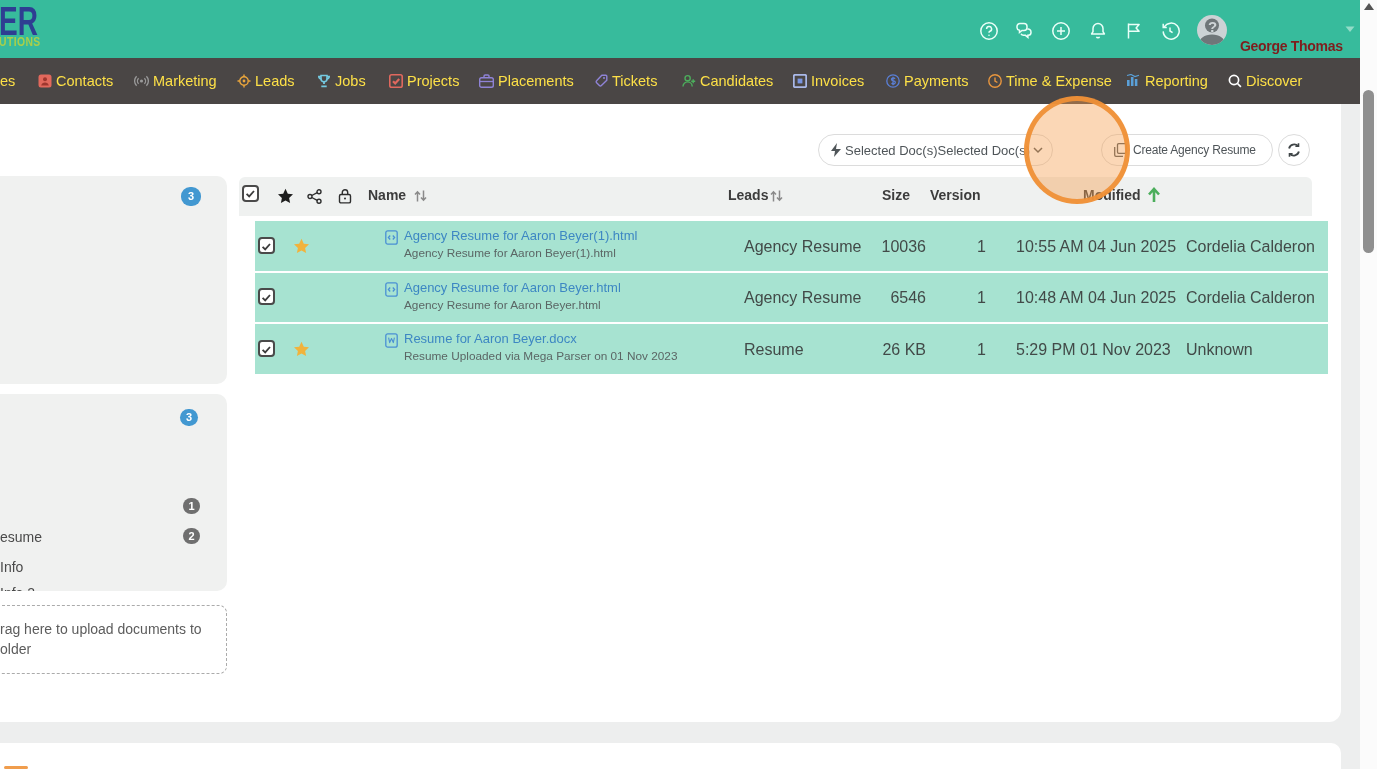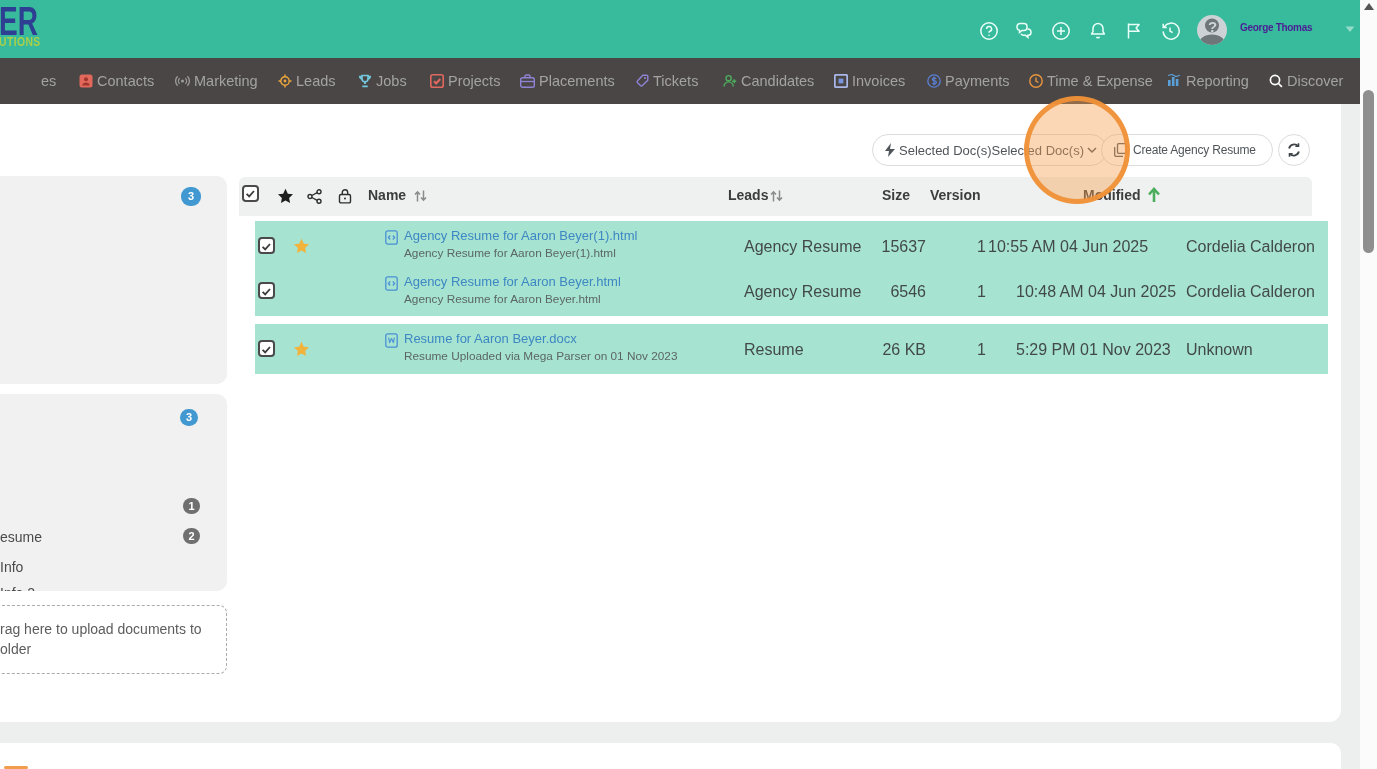--- a/index.html
+++ b/index.html
@@ -7,41 +7,41 @@
 body { font-family:"Liberation Sans", sans-serif; background:#edeeee; }
 #stage { position:relative; width:1377px; height:769px; overflow:hidden; }
 .abs { position:absolute; }
 
 #topbar { left:0; top:0; width:1360px; height:58px; background:#37bb9c; }
 #logo-er { left:-1px; top:-1px; font-size:40px; font-weight:bold; color:#2e3e92; transform:scaleX(0.7); transform-origin:0 0; }
 #logo-ut { left:-1px; top:34px; font-size:13px; font-weight:bold; color:#a9cf4b; transform:scaleX(0.8); transform-origin:0 0; letter-spacing:0.5px; }
 #qsearch { left:780px; top:16px; width:178px; height:27px; background:rgba(255,255,255,0.25); border:1px solid rgba(255,255,255,0.25); border-radius:14px; color:#d9f2ea; font-size:14px; line-height:25px; padding-left:14px; }
 .topicon { top:21px; width:20px; height:20px; }
 #avatar { left:1197px; top:15px; width:30px; height:30px; }
-#uname { left:1240px; top:22px; font-size:10px; font-weight:bold; color:#4c1d95; letter-spacing:-0.3px; }
+#uname { left:1240px; top:38px; font-size:14px; font-weight:bold; color:#7f1d1d; letter-spacing:-0.3px; }
 #ucaret { left:1345px; top:25px; width:10px; height:8px; }
 
 #nav { left:0; top:58px; width:1360px; height:46px; background:#4a4645; }
-.navitem { position:absolute; top:0; height:46px; display:flex; align-items:center; color:#a3a3a3; font-size:14.5px; white-space:nowrap;padding-left:41px; }
+.navitem { position:absolute; top:0; height:46px; display:flex; align-items:center; color:#fde047; font-size:14.5px; white-space:nowrap; }
 .navitem svg { margin-right:4px; }
 
 #card1 { left:0; top:104px; width:1341px; height:618px; background:#ffffff; border-radius:0 0 12px 0; }
 #card2 { left:-10px; top:743px; width:1351px; height:40px; background:#ffffff; border-radius:10px 10px 0 0; }
 #orangebit { left:4px; top:766px; width:24px; height:3px; background:#f09d4d; border-radius:2px; }
 
 .panel { position:absolute; left:-16px; width:243px; background:#f0f1f0; border-radius:10px; overflow:hidden; }
 #panel1 { top:72px; height:208px; }
 #panel2 { top:290px; height:197px; }
 .badge { position:absolute; border-radius:9px; color:#fff; font-size:11px; font-weight:bold; text-align:center; }
 .badge.blue { background:#4298d1; }
 .badge.gray { background:#6f6f6f; }
 #dropzone { left:-16px; top:501px; width:243px; height:69px; background:#fff; border:1px dashed #ababab; border-radius:8px; color:#5c5c5c; font-size:14px; line-height:20px; padding:13px 0 0 15px; white-space:nowrap; }
 
 .pillbtn { position:absolute; top:30px; height:32px; border:1px solid #dcdcdc; border-radius:16px; background:#fff; display:flex; align-items:center; color:#4f5559; font-size:13px; white-space:nowrap; }
-#btn1 { left:872px; width:235px; }
+#btn1 { left:818px; width:235px; }
 #btn2 { left:1101px; width:172px; }
 #btn3 { left:1278px; top:30px; width:32px; height:32px; border:1px solid #dcdcdc; border-radius:50%; background:#fff; display:flex; align-items:center; justify-content:center; }
 
 #thead { left:239px; top:73px; width:1073px; height:39px; background:#eff1f0; border-radius:6px 6px 0 0; color:#3c3c3c; font-weight:bold; font-size:14px; }
 .trow { position:absolute; left:239px; width:1073px; background:#a7e3d1;margin-left:16px; }
 .cell { position:absolute; white-space:nowrap; }
 .cbx { position:absolute; left:3px; width:17px; height:17px; background:#fff; border:2px solid #4a4a4a; border-radius:4px; }
 .link { color:#3d87c3; font-size:13px; }
 .sub { color:#5b6665; font-size:11.8px; }
 .dark { color:#424a48; font-size:16px; }
@@ -252,26 +252,26 @@
       <svg class="cell" style="left:38px; top:17px;" width="17" height="17" viewBox="0 0 17 17">
           <path d="M8.5 0.8l2.3 4.9 5.2.6-3.9 3.6 1 5.2-4.6-2.6-4.6 2.6 1-5.2L1 6.3l5.2-.6z" fill="#f1b33c"></path>
         </svg>
       <svg class="cell" style="left:130px; top:9px;" width="13" height="15" viewBox="0 0 13 15" fill="none" stroke="#4a90d4" stroke-width="1.3">
           <rect x="0.8" y="0.8" width="11.4" height="13.4" rx="2"></rect>
           <path d="M5.2 5.5L3.4 7.5l1.8 2M7.8 5.5l1.8 2-1.8 2"></path>
         </svg>
       <div class="cell link" style="left:149px; top:7px;">Agency Resume for Aaron Beyer(1).html</div>
       <div class="cell sub" style="left:149px; top:25px;">Agency Resume for Aaron Beyer(1).html</div>
       <div class="cell dark" style="left:489px; top:17px;">Agency Resume</div>
-      <div class="cell dark" style="left:590px; top:17px; width:81px; text-align:right;">15637</div>
+      <div class="cell dark" style="left:590px; top:17px; width:81px; text-align:right;">10036</div>
       <div class="cell dark" style="left:691px; top:17px; width:40px; text-align:right;">1</div>
-      <div class="cell dark" style="left:733px; top:17px; width:145px; text-align:center;">10:55 AM 04 Jun 2025</div>
+      <div class="cell dark" style="left:761px; top:17px; width:145px; text-align:center;">10:55 AM 04 Jun 2025</div>
       <div class="cell dark" style="left:931px; top:17px;">Cordelia Calderon</div>
     </div>
-    <div class="trow" style="top:163px; height:49px;">
+    <div class="trow" style="top:169px; height:49px;">
       <div class="cbx" style="top:15px;"><svg width="13" height="13" viewBox="0 0 13 13">
             <path d="M2.6 6.8l2.6 2.6 4.8-5.4" fill="none" stroke="#3c3c3c" stroke-width="1.8"></path>
           </svg></div>
       <svg class="cell" style="left:130px; top:9px;" width="13" height="15" viewBox="0 0 13 15" fill="none" stroke="#4a90d4" stroke-width="1.3">
           <rect x="0.8" y="0.8" width="11.4" height="13.4" rx="2"></rect>
           <path d="M5.2 5.5L3.4 7.5l1.8 2M7.8 5.5l1.8 2-1.8 2"></path>
         </svg>
       <div class="cell link" style="left:149px; top:7px;">Agency Resume for Aaron Beyer.html</div>
       <div class="cell sub" style="left:149px; top:25px;">Agency Resume for Aaron Beyer.html</div>
       <div class="cell dark" style="left:489px; top:16px;">Agency Resume</div>

